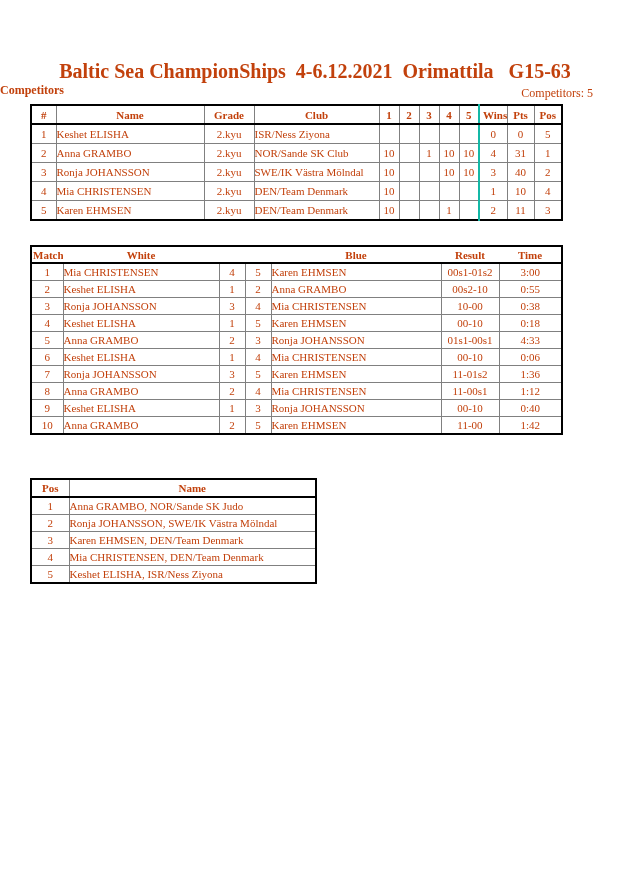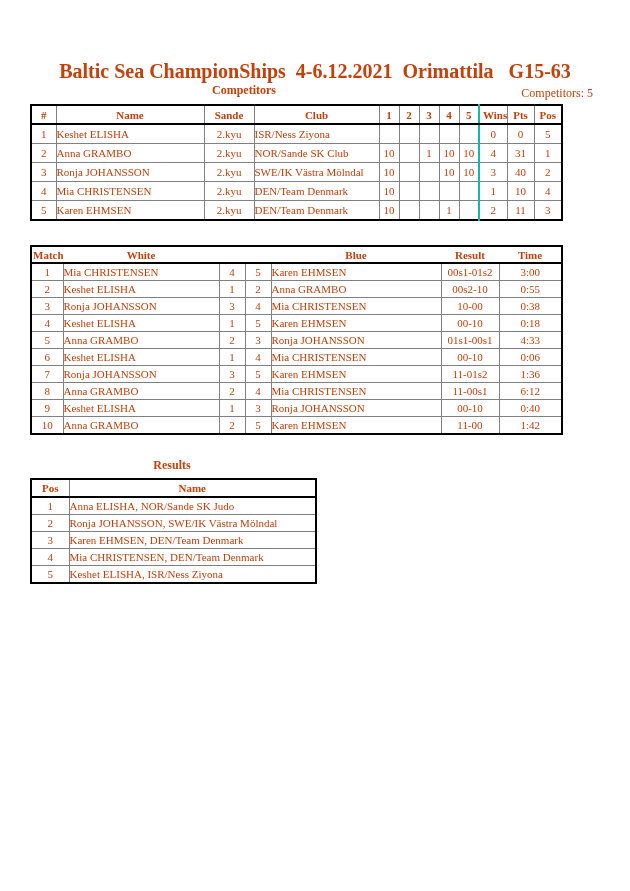--- a/index.html
+++ b/index.html
@@ -11,21 +11,21 @@
     color:#c2410c;
     overflow:hidden;
     margin-top:16px;
   }
   .title{
     position:absolute;top:44px;left:0;width:630px;
     text-align:center;font-weight:bold;font-size:20px;
     white-space:pre;letter-spacing:0;
   }
   .section-label{
-    position:absolute;font-weight:bold;font-size:12px;text-align:center;
+    position:absolute;font-weight:bold;font-size:12px;
   }
   .lbl-competitors{top:67px;left:0;width:488px;}
   .lbl-matches{top:209px;left:0;width:590px;}
   .lbl-results{top:442px;left:0;width:344px;}
   .count-label{
     position:absolute;top:70px;right:37px;font-size:12px;
   }
   table{
     position:absolute;
     border-collapse:collapse;
@@ -77,21 +77,21 @@
         <col style="width:20px">
         <col style="width:20px">
       <col style="width:28px">
         <col style="width:27px">
         <col style="width:28px">
     </colgroup>
     <thead>
       <tr>
         <th class="center">#</th>
         <th class="center">Name</th>
-        <th class="center">Sande</th>
+        <th class="center">Grade</th>
         <th class="center">Club</th>
         <th class="center">1</th>
         <th class="center">2</th>
         <th class="center">3</th>
         <th class="center">4</th>
         <th class="center">5</th>
         <th class="center grp">Wins</th>
         <th class="center">Pts</th>
         <th class="center">Pos</th>
       </tr>
@@ -269,21 +269,21 @@
           <td class="center">1:36</td>
         </tr>
 
         <tr>
           <td class="center">8</td>
           <td class="left name-cell">Anna GRAMBO</td>
           <td class="center">2</td>
           <td class="center">4</td>
           <td class="left name-cell">Mia CHRISTENSEN</td>
           <td class="center">11-00s1</td>
-          <td class="center">6:12</td>
+          <td class="center">1:12</td>
         </tr>
 
         <tr>
           <td class="center">9</td>
           <td class="left name-cell">Keshet ELISHA</td>
           <td class="center">1</td>
           <td class="center">3</td>
           <td class="left name-cell">Ronja JOHANSSON</td>
           <td class="center">00-10</td>
           <td class="center">0:40</td>
@@ -294,38 +294,37 @@
           <td class="left name-cell">Anna GRAMBO</td>
           <td class="center">2</td>
           <td class="center">5</td>
           <td class="left name-cell">Karen EHMSEN</td>
           <td class="center">11-00</td>
           <td class="center">1:42</td>
         </tr>
       </tbody>
   </table>
 
-  <div class="section-label lbl-results">Results</div>
 
   <table class="t-results">
     <colgroup>
       <col style="width:38px">
         <col style="width:247px">
     </colgroup>
     <thead>
       <tr>
         <th class="center">Pos</th>
         <th class="center">Name</th>
       </tr>
     </thead>
     <tbody>
 
         <tr>
           <td class="center">1</td>
-          <td class="left name-cell">Anna ELISHA, NOR/Sande SK Judo</td>
+          <td class="left name-cell">Anna GRAMBO, NOR/Sande SK Judo</td>
         </tr>
 
         <tr>
           <td class="center">2</td>
           <td class="left name-cell">Ronja JOHANSSON, SWE/IK Västra Mölndal</td>
         </tr>
 
         <tr>
           <td class="center">3</td>
           <td class="left name-cell">Karen EHMSEN, DEN/Team Denmark</td>

